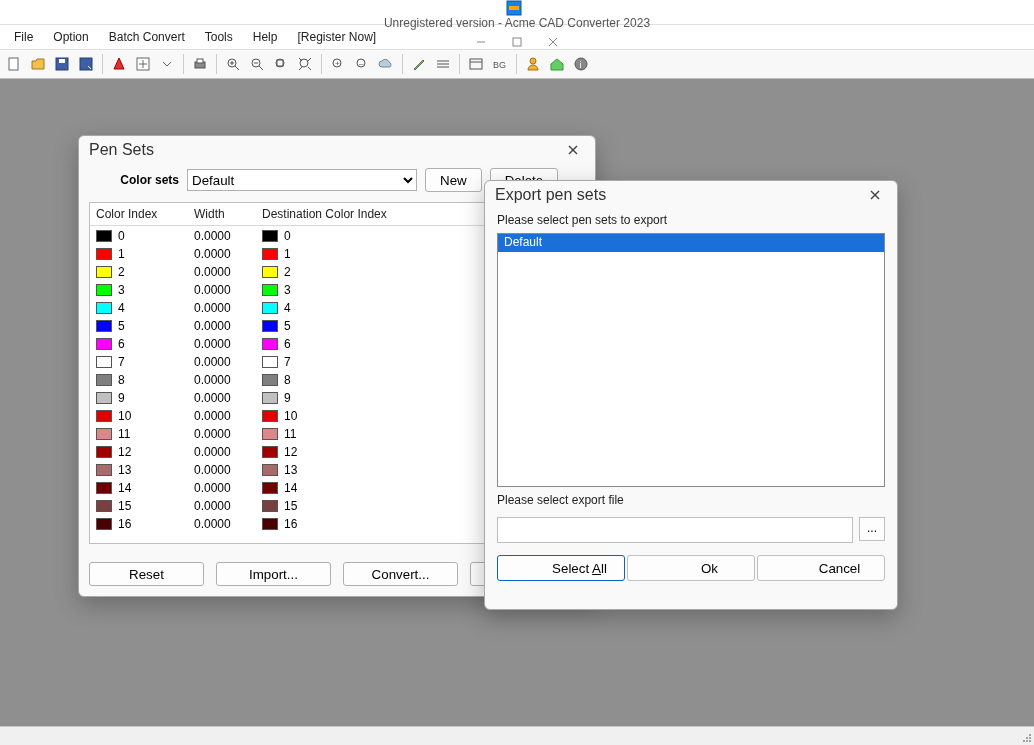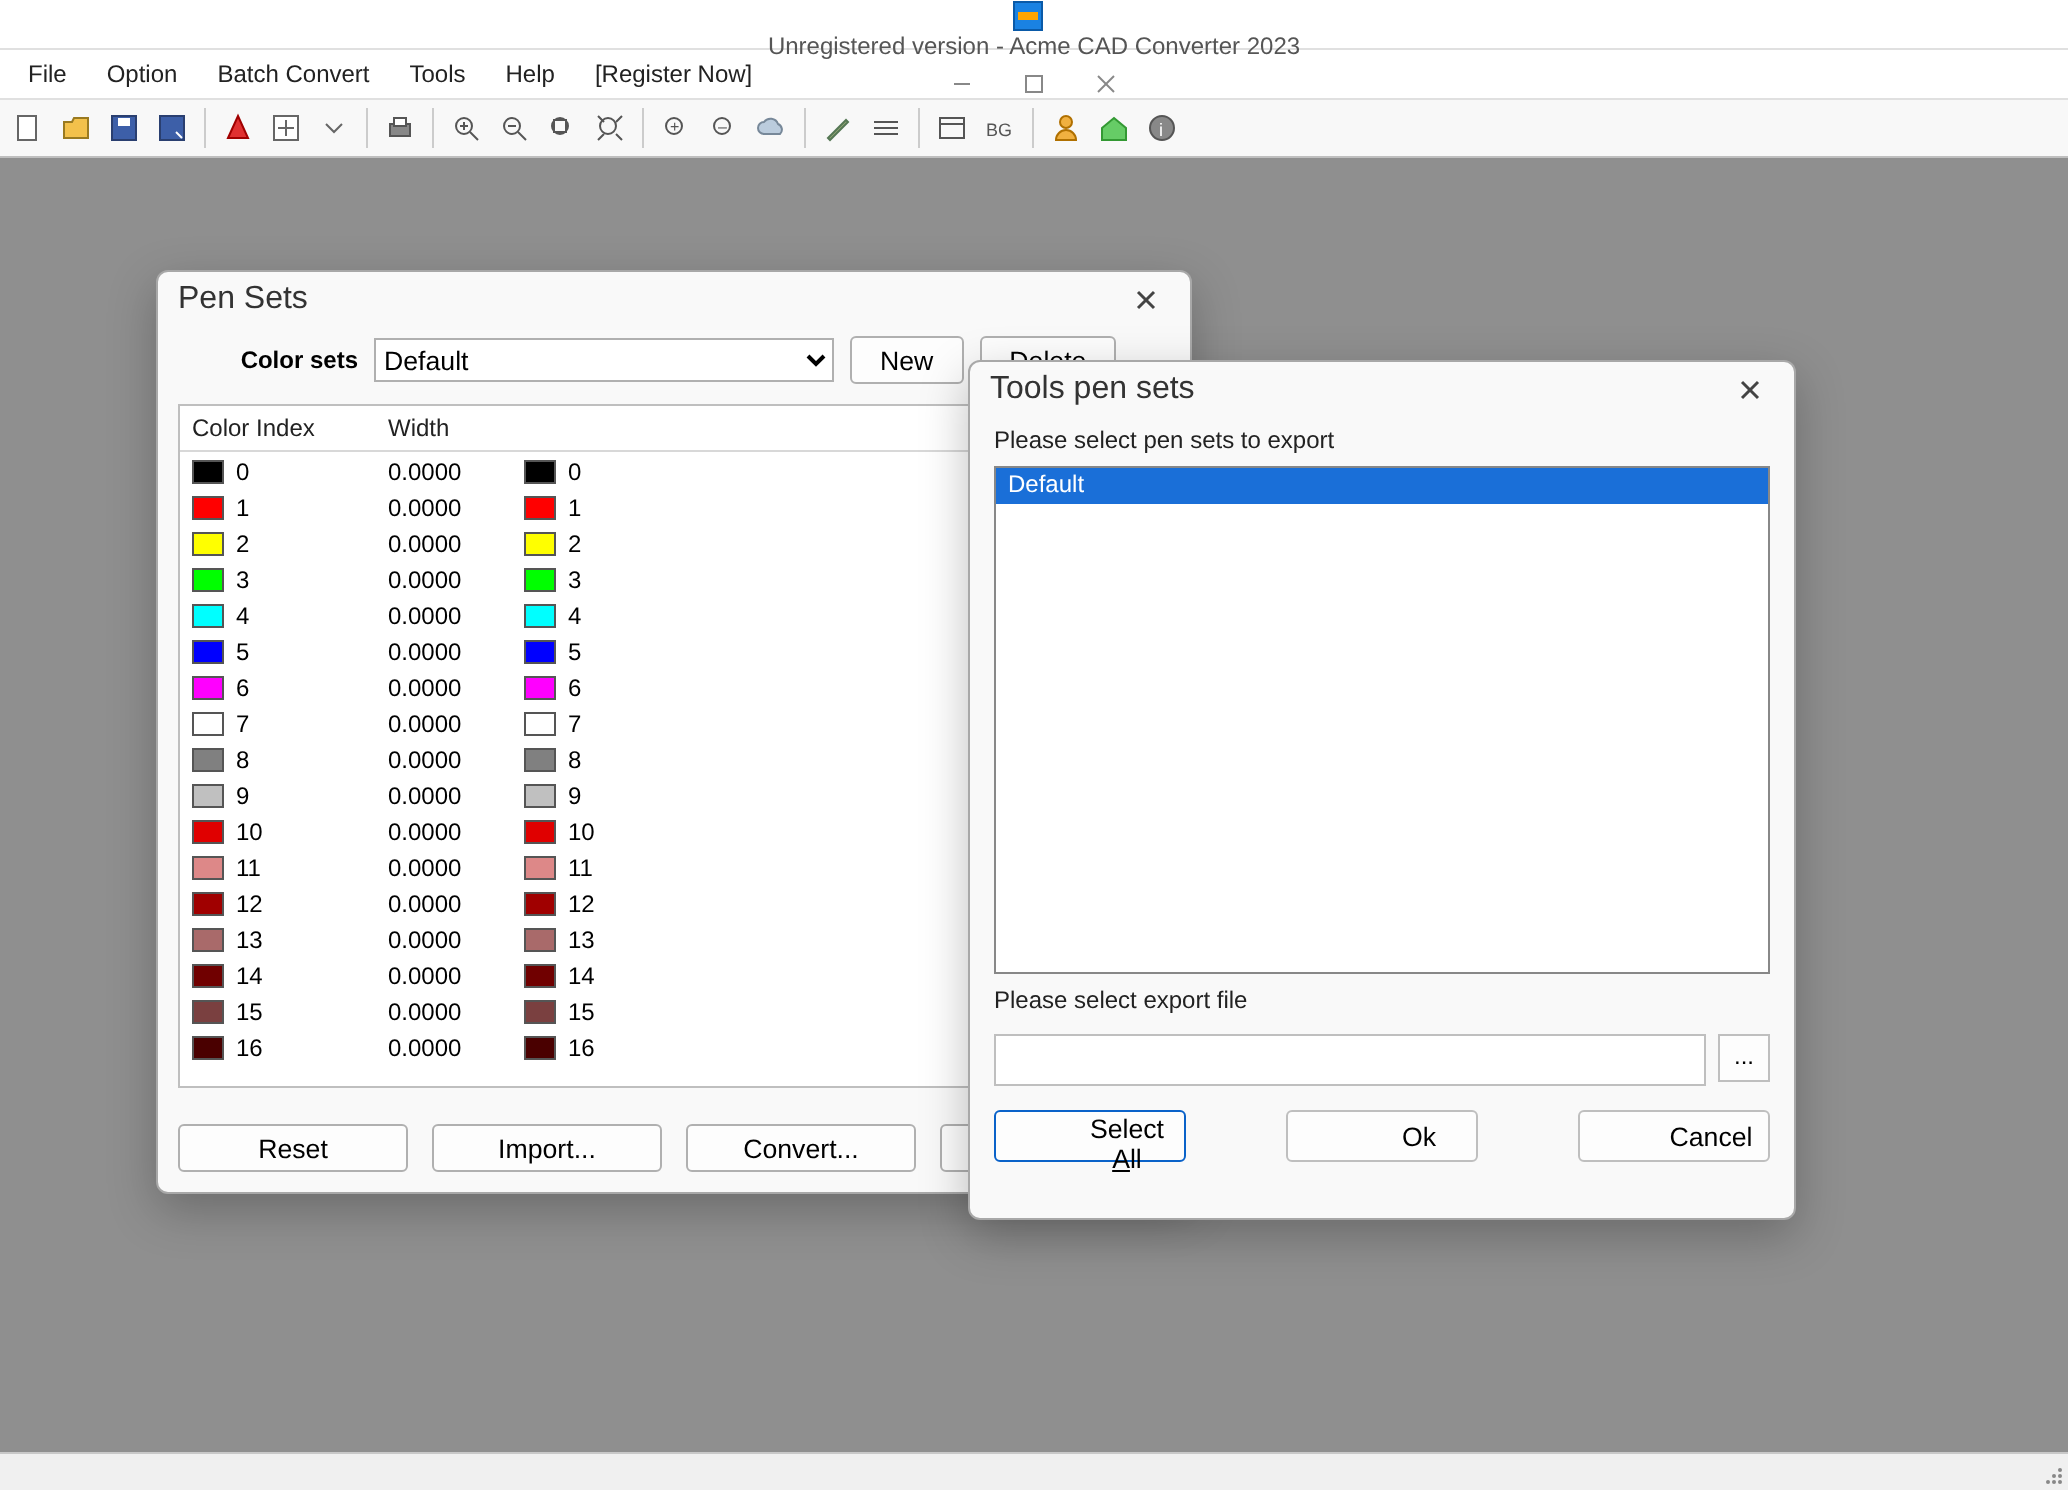--- a/index.html
+++ b/index.html
@@ -54,21 +54,21 @@
 
   
   #exportdlg{left:484px;top:180px;width:412px;height:428px;}
   #exportdlg .label{padding:4px 12px;color:#222;}
   #exportdlg .listbox{margin:2px 12px;height:252px;border:1px solid #888;background:#fff;}
   #exportdlg .listitem{height:16px;padding:1px 6px;color:#fff;background:#1a6fd8;font-size:12px;}
   #exportdlg .filerow{display:flex;gap:6px;margin:6px 12px;}
   #exportdlg .fileinput{flex:1;height:22px;border:1px solid #bfbfbf;background:#fff;}
   #exportdlg .browse{width:24px;height:22px;border:1px solid #bfbfbf;background:#fdfdfd;text-align:center;line-height:20px;}
   #exportdlg .btnrow{display:flex;justify-content:space-between;margin:12px 12px 0 12px;}
-  #exportdlg .dbtn{width:96px;height:26px;border:1px solid #bfbfbf;background:#fdfdfd;border-radius:3px;padding-left:43px;}
+  #exportdlg .dbtn{width:128px;height:26px;border:1px solid #bfbfbf;background:#fdfdfd;border-radius:3px;padding-left:43px;}
   #exportdlg .dbtn.primary{border-color:#0a62c9;}
   #exportdlg .dbtn u{text-decoration:underline;}
 
   
   .gbody::-webkit-scrollbar{width:14px;background:#f0f0f0;}
   .gbody::-webkit-scrollbar-thumb{background:#c8c8c8;border:2px solid #f0f0f0;border-radius:3px;}
 </style>
 </head>
 <body>
 
@@ -265,20 +265,21 @@
         <option>Default</option>
       </select>
       <button class="btn">New</button>
       <button class="btn">Delete</button>
     </div>
 
     <div class="gridbox">
       <div class="ghead">
         <span class="c-ci">Color Index</span>
         <span class="c-w">Width</span>
+        <span class="c-dci">Destination Color Index</span>
       </div>
       <div class="gbody" id="penrows">
           <div class="grow">
             <span class="cell-ci">
               <span class="swatch" style="background:#000000"></span>
               <span>0</span>
             </span>
             <span class="cell-w">0.0000</span>
             <span class="cell-dci">
               <span class="swatch" style="background:#000000"></span>
@@ -487,21 +488,21 @@
     <div class="bottombtns">
       <button class="btn">Reset</button>
       <button class="btn">Import...</button>
       <button class="btn">Convert...</button>
       <button class="btn">Ok</button>
     </div>
   </div>
 
   <div class="dialog" id="exportdlg">
     <div class="dtitle">
-      <span>Tools pen sets</span>
+      <span>Export pen sets</span>
       <div class="dclose">
           <svg viewBox="0 0 10 10">
             <line x1="1" y1="1" x2="9" y2="9"></line>
             <line x1="9" y1="1" x2="1" y2="9"></line>
           </svg>
         </div>
     </div>
     <div class="label">Please select pen sets to export</div>
     <div class="listbox">
       <div class="listitem">Default</div>

